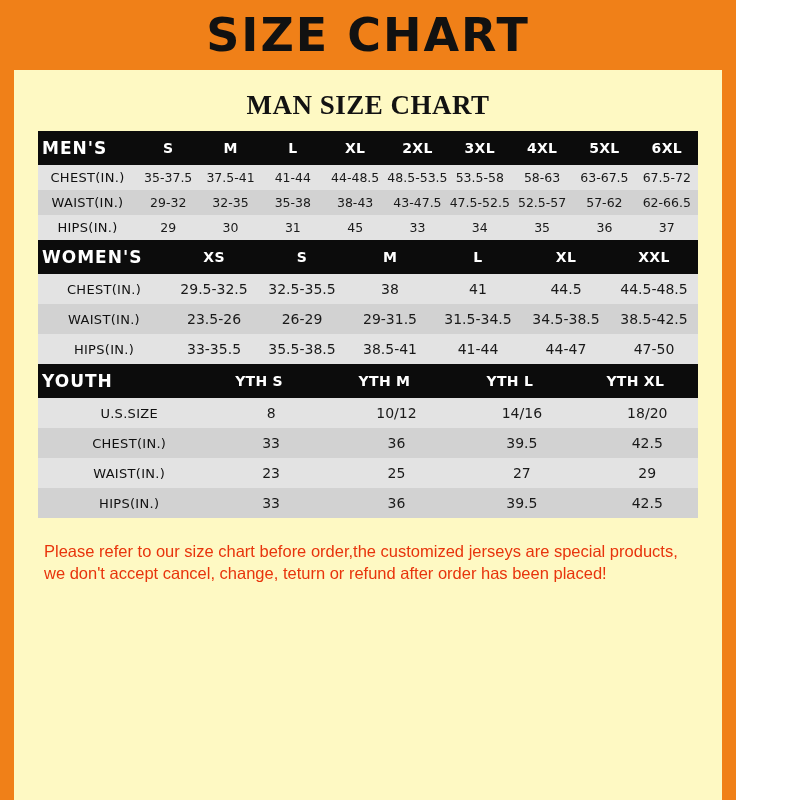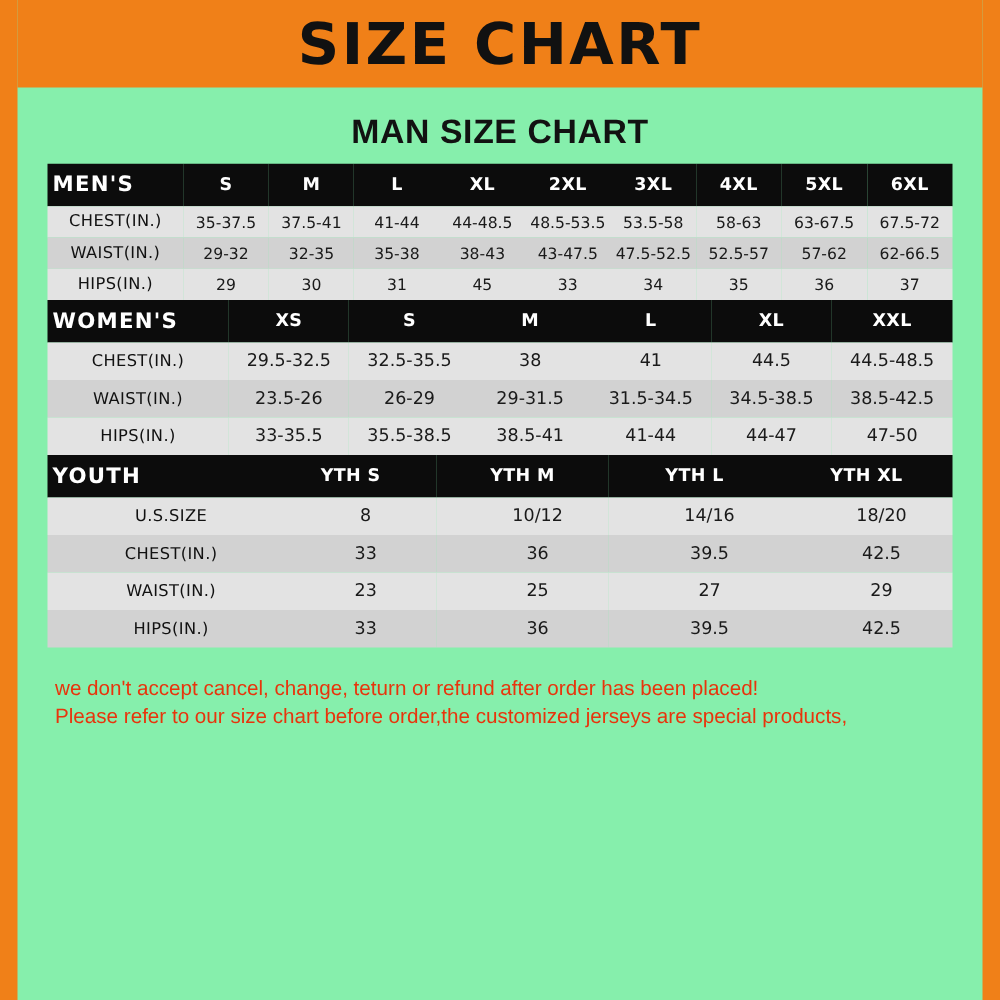--- a/index.html
+++ b/index.html
@@ -8,26 +8,26 @@
   }
   body {
     width: 800px;
     height: 800px;
     background: #ffffff;
     font-family: "Liberation Sans", sans-serif;
     overflow: hidden;
   }
   .page {
     position: relative;
-    width: 800px;
+    width: 736px;
     height: 800px;
     box-sizing: border-box;
     border-left: 14px solid #f08018;
     border-right: 14px solid #f08018;
-    background: #86efac;
+    background: #fef9c3;
   }
   .banner {
     height: 70px;
     background: #f08018;
     display: flex;
     align-items: center;
     justify-content: center;
   }
   .banner-title {
     font-family: "DejaVu Sans", sans-serif;
@@ -35,21 +35,21 @@
     font-size: 46px;
     letter-spacing: 2px;
     color: #111111;
     line-height: 1;
   }
   .content {
     padding: 0 24px;
   }
   .section-title {
     text-align: center;
-    font-family: Liberation Sans, sans-serif;
+    font-family: Liberation Serif, serif;
     font-weight: bold;
     font-size: 27px;
     color: #121212;
     letter-spacing: 0.5px;
   }
   .t-man { margin: 20px 0 10px; }
   .t-women { margin: 26px 0 10px; }
   .t-youth { margin: 28px 0 10px; }
 
   table.sz {
@@ -283,18 +283,18 @@
           <td class="rowlabel">HIPS(IN.)</td>
           <td>33</td>
           <td>36</td>
           <td>39.5</td>
           <td>42.5</td>
         </tr>
       </tbody>
     </table>
 
     <div class="notice">
+      <div>Please refer to our size chart before order,the customized jerseys are special products,</div>
       <div>we don't accept cancel, change, teturn or refund after order has been placed!</div>
-      <div>Please refer to our size chart before order,the customized jerseys are special products,</div>
     </div>
 
   </div>
 </div>
 
 </body></html>

